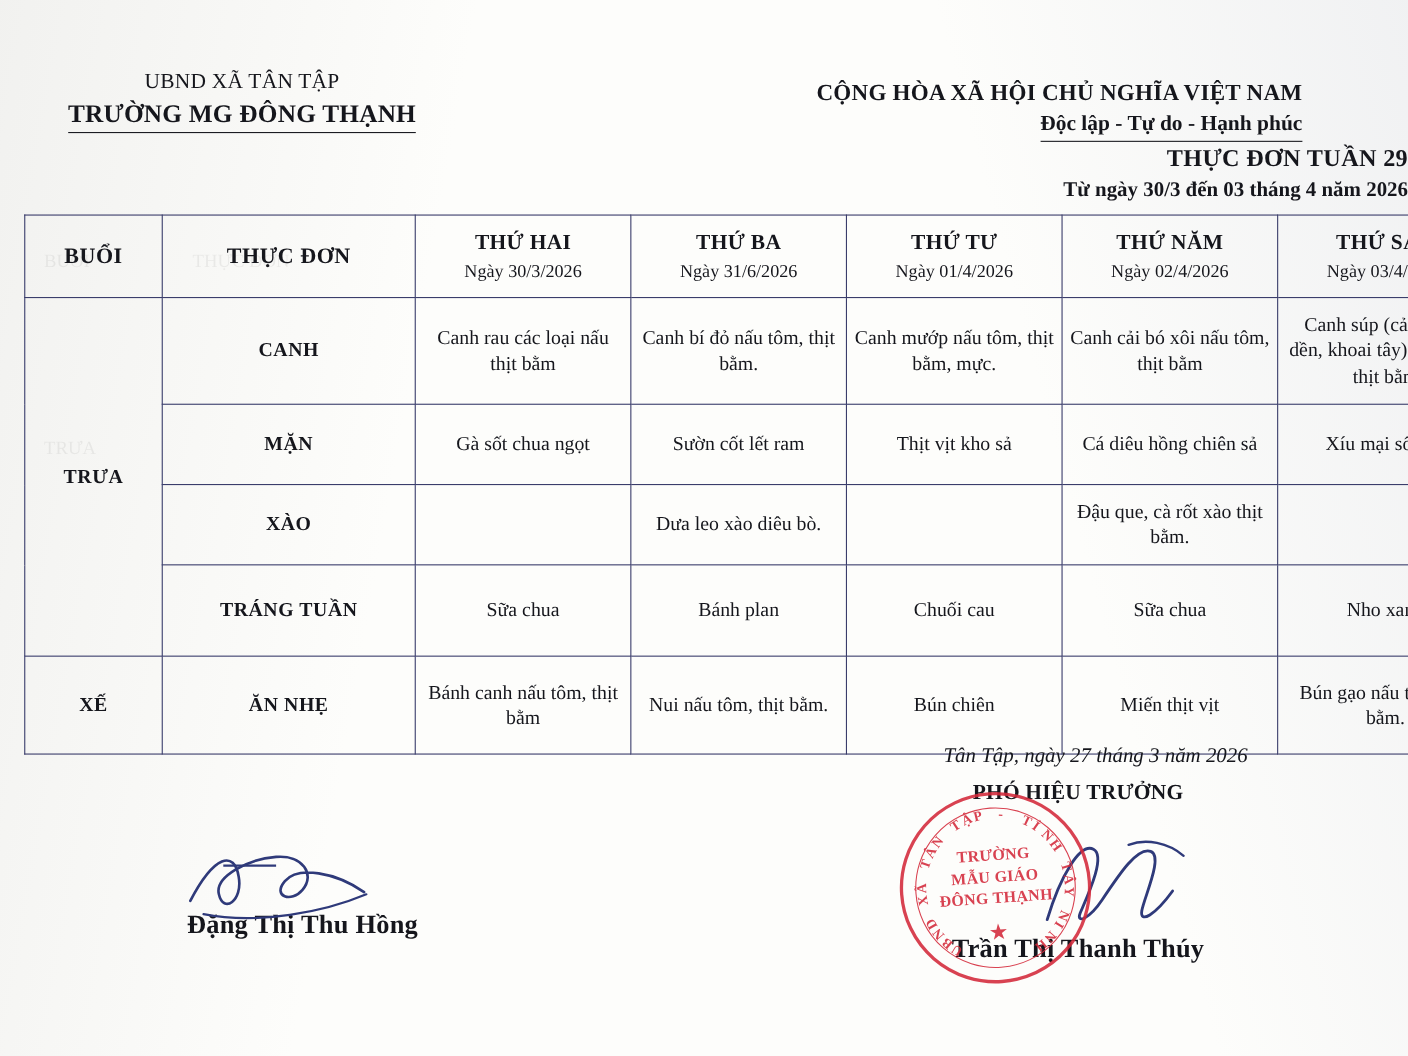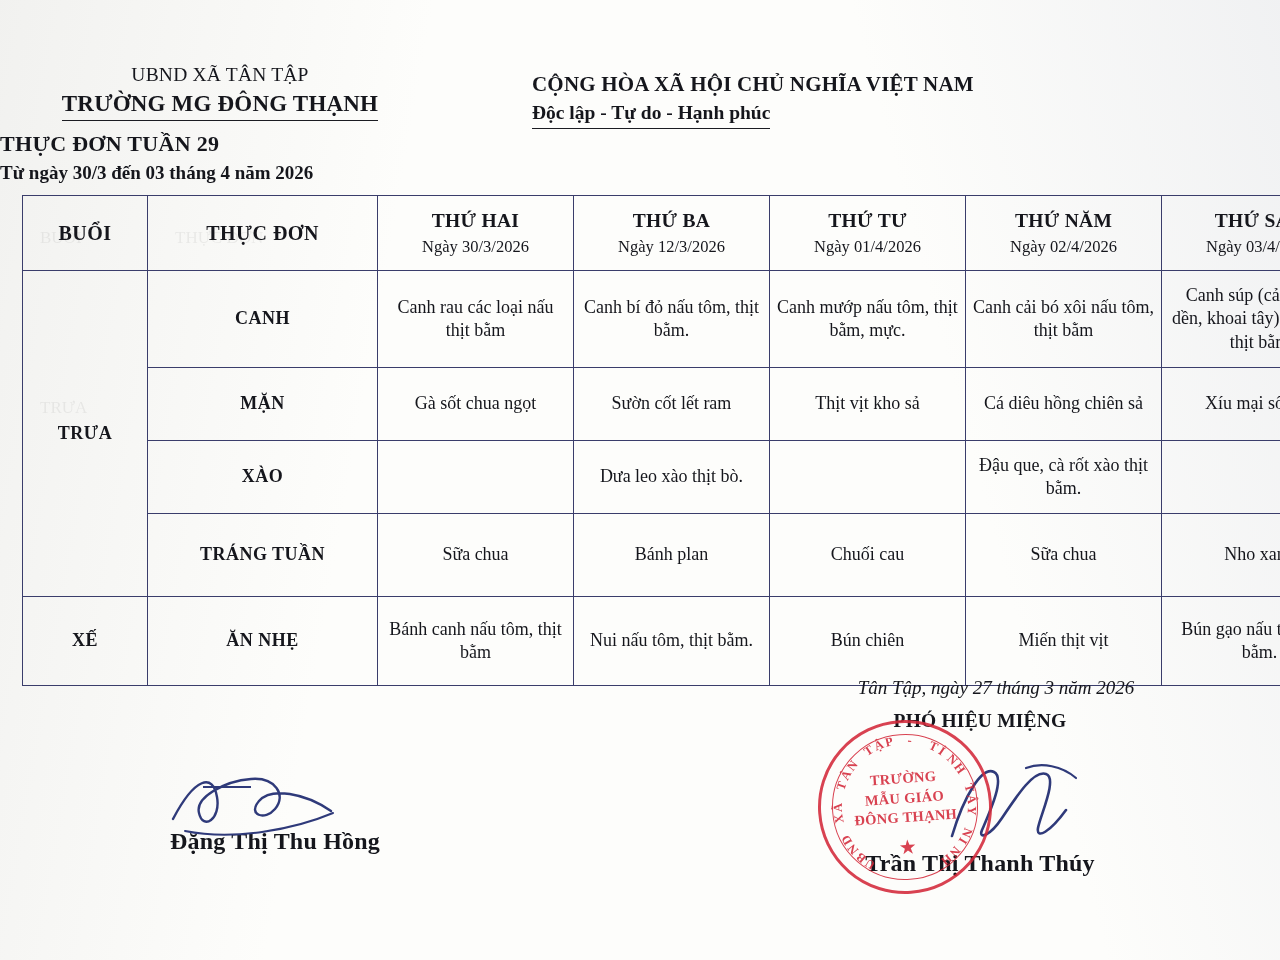--- a/index.html
+++ b/index.html
@@ -44,44 +44,44 @@
   .org-line2 {
     font-size: 23px;
     font-weight: bold;
     letter-spacing: .2px;
     display: inline-block;
     border-bottom: 1.4px solid #1b1c22;
     padding-bottom: 1px;
   }
   .nation-block {
     position: absolute;
-    left: 532px;
+    left: 584px;
     top: 70px;
     width: 600px;
-    text-align: left;
+    text-align: right;
     line-height: 1.4;
   }
   .nation-line1 {
     font-size: 21px;
     font-weight: bold;
     letter-spacing: .2px;
   }
   .nation-line2 {
     font-size: 19.5px;
     font-weight: bold;
     display: inline-block;
     border-bottom: 1.4px solid #1b1c22;
     padding-bottom: 1px;
   }
   .title-block {
     position: absolute;
     left: 0;
     top: 131px;
     width: 1280px;
-    text-align: left;
+    text-align: right;
   }
   .doc-title {
     font-size: 22px;
     font-weight: bold;
     letter-spacing: .3px;
   }
   .doc-subtitle {
     font-size: 19px;
     font-weight: bold;
     margin-top: 5px;
@@ -290,21 +290,21 @@
         </th>
         <th class="col-thucdon">
           <div class="hdr-main">THỰC ĐƠN</div>
         </th>
         <th class="col-day">
           <div class="hdr-day-name">THỨ HAI</div>
           <div class="hdr-day-date">Ngày 30/3/2026</div>
         </th>
         <th class="col-day">
           <div class="hdr-day-name">THỨ BA</div>
-          <div class="hdr-day-date">Ngày 12/3/2026</div>
+          <div class="hdr-day-date">Ngày 31/6/2026</div>
         </th>
         <th class="col-day">
           <div class="hdr-day-name">THỨ TƯ</div>
           <div class="hdr-day-date">Ngày 01/4/2026</div>
         </th>
         <th class="col-day">
           <div class="hdr-day-name">THỨ NĂM</div>
           <div class="hdr-day-date">Ngày 02/4/2026</div>
         </th>
         <th class="col-day">
@@ -330,21 +330,21 @@
         <td class="cell-dish">Gà sốt chua ngọt</td>
         <td class="cell-dish">Sườn cốt lết ram</td>
         <td class="cell-dish">Thịt vịt kho sả</td>
         <td class="cell-dish">Cá diêu hồng chiên sả</td>
         <td class="cell-dish">Xíu mại sốt cà.</td>
       </tr>
 
       <tr class="r-xao">
         <td class="rowlabel">XÀO</td>
         <td class="cell-dish"></td>
-        <td class="cell-dish">Dưa leo xào thịt bò.</td>
+        <td class="cell-dish">Dưa leo xào diêu bò.</td>
         <td class="cell-dish"></td>
         <td class="cell-dish">Đậu que, cà rốt xào thịt bằm.</td>
         <td class="cell-dish"></td>
       </tr>
 
       <tr class="r-trang">
         <td class="rowlabel">TRÁNG TUẦN</td>
         <td class="cell-dish">Sữa chua</td>
         <td class="cell-dish">Bánh plan</td>
         <td class="cell-dish">Chuối cau</td>
@@ -366,21 +366,21 @@
 
   <div class="sign-area">
 
     <div class="place-date">Tân Tập, ngày 27 tháng 3 năm 2026</div>
 
     <div class="sign-left">
       <div class="sign-name">Đặng Thị Thu Hồng</div>
     </div>
 
     <div class="sign-right">
-      <div class="sign-role">PHÓ HIỆU MIỆNG</div>
+      <div class="sign-role">PHÓ HIỆU TRƯỞNG</div>
       <div class="sign-name">Trần Thị Thanh Thúy</div>
     </div>
 
     <svg class="scribble scribble-left" width="210" height="90" viewBox="0 0 210 90">
       <path d="M18 62 C40 20, 58 16, 62 40 C66 62, 48 74, 44 56 C40 40, 70 24, 96 22
                C120 20, 132 38, 120 52 C110 64, 92 58, 104 44 C116 30, 150 36, 176 54" fill="none" stroke="#2f3a7a" stroke-width="2.4" stroke-linecap="round"></path>
       <path d="M48 30 L96 30" fill="none" stroke="#2f3a7a" stroke-width="2"></path>
       <path d="M30 74 C80 84, 140 72, 178 56" fill="none" stroke="#2f3a7a" stroke-width="2" stroke-linecap="round"></path>
     </svg>
 

